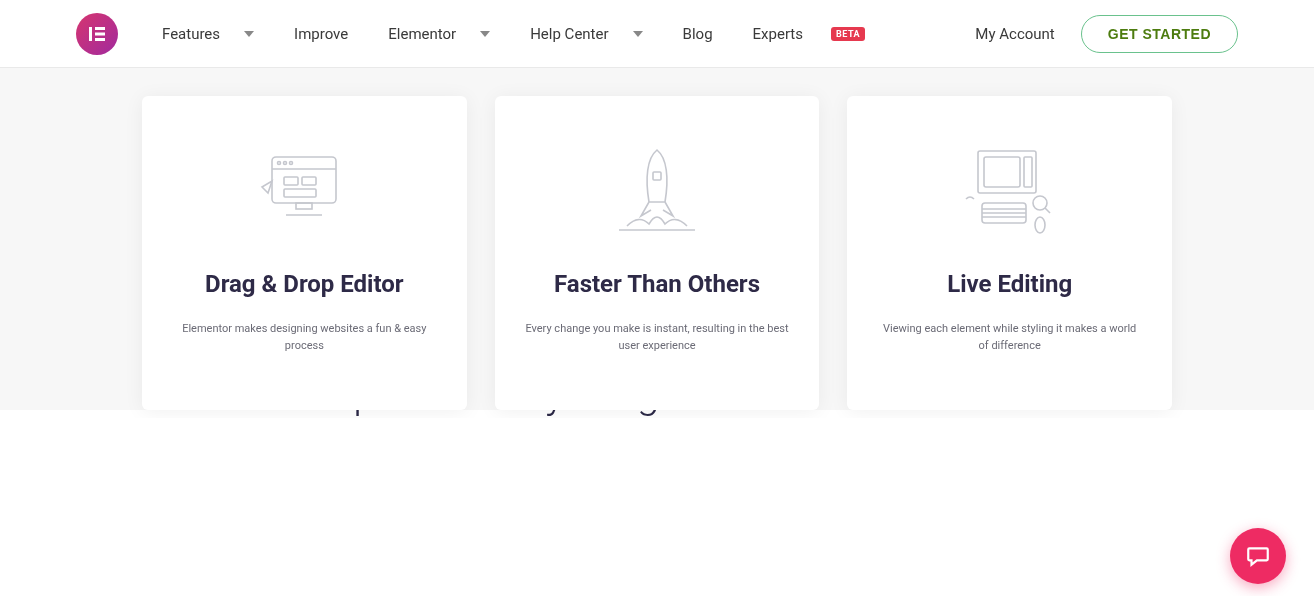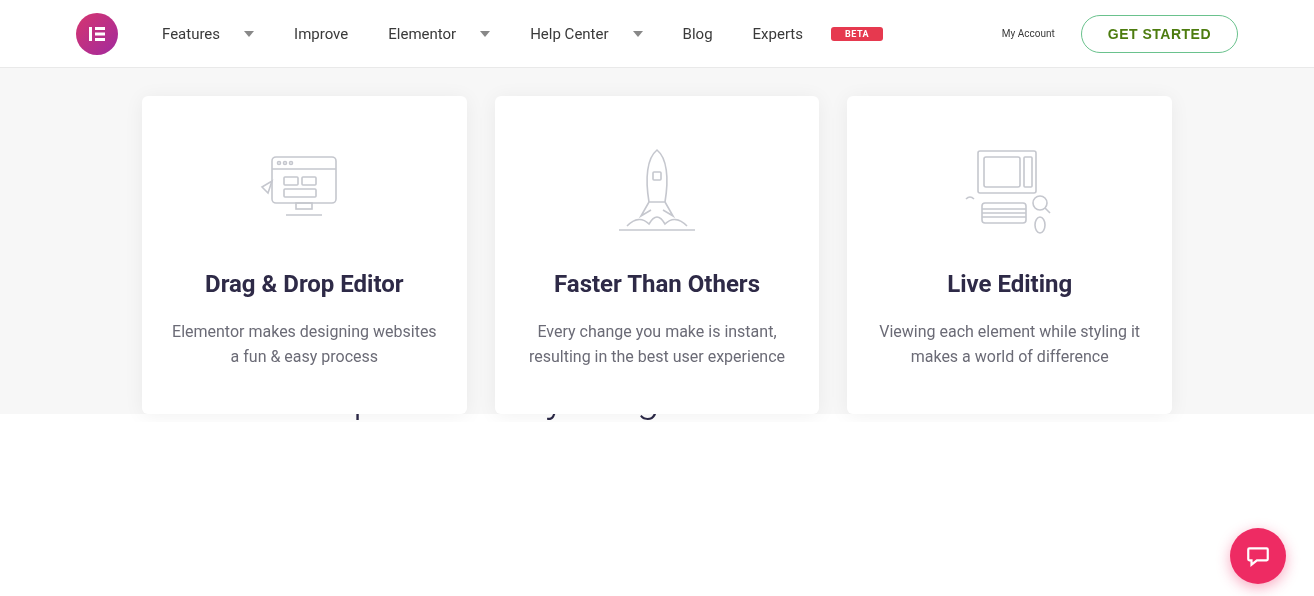--- a/index.html
+++ b/index.html
@@ -46,33 +46,33 @@
     width:0; height:0;
     border-left:5px solid transparent;
     border-right:5px solid transparent;
     border-top:6px solid #888;
   }
   .beta {
     background:#e6394f;
     color:#fff;
     font-size:9px;
     font-weight:700;
-    padding:2px 14px;
+    padding:2px 5px;
     border-radius:3px;
     letter-spacing:.5px;
     margin-left:4px;
   }
   .header-right {
     margin-left:auto;
     display:flex;
     align-items:center;
     gap:26px;
   }
   .my-account {
-    font-size:10px;
+    font-size:15px;
     color:#3a3a3a;
     cursor:pointer;
   }
   .cta {
     border:1.5px solid #6ac28d;
     color:#4d7c0f;
     font-weight:700;
     font-size:14px;
     padding:10px 26px;
     border-radius:30px;
@@ -112,21 +112,21 @@
     justify-content:center;
     margin-bottom:30px;
   }
   .card h3 {
     font-size:24px;
     font-weight:700;
     color:#2e2a47;
     margin-bottom:22px;
   }
   .card p {
-    font-size:16px;
+    font-size:11px;
     color:#6b6b76;
     line-height:1.55;
     max-width:300px;
     margin:0 auto;
   }
   
   .white-region {
     background:#fff;
     padding-top:118px;
     text-align:center;

